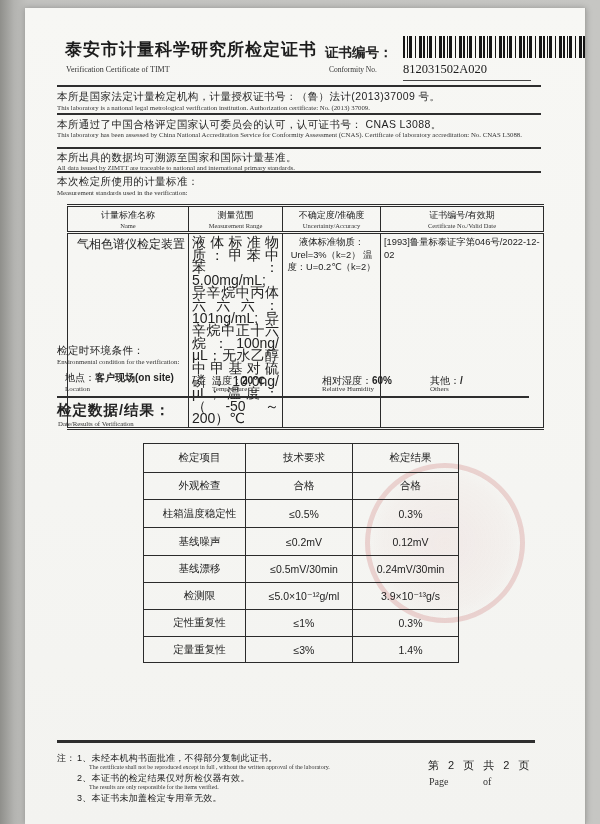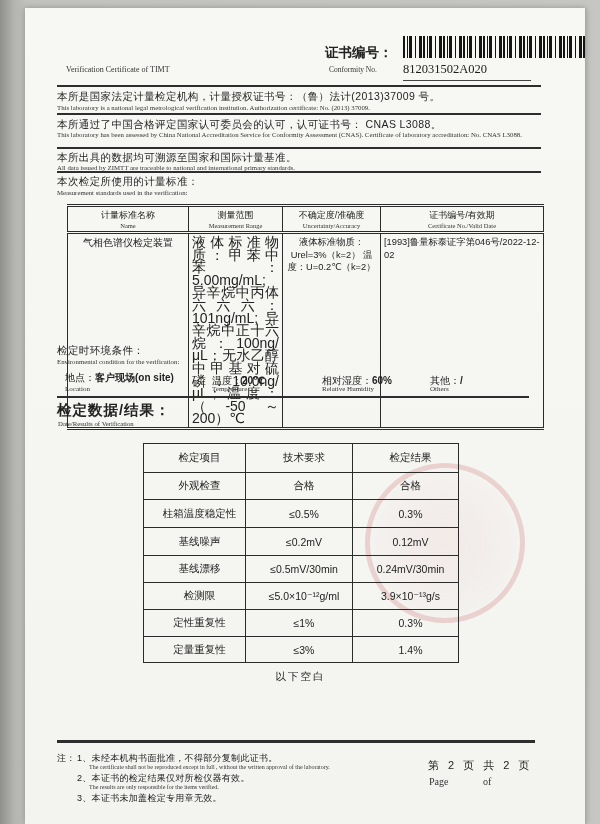--- a/index.html
+++ b/index.html
@@ -31,21 +31,21 @@
   .st-cn { font-size:10.5px; color:#1f1f1f; letter-spacing:.4px; }
   .st-en { font-size:6.8px; line-height:8.5px; }
   
   table { border-collapse:collapse; table-layout:fixed; }
   .std-table { width:476px; font-size:9.5px; }
   .std-table th { border:1px solid #2b2b2b; border-top:3px double #2b2b2b; border-bottom:3px double #2b2b2b;
                   font-weight:normal; padding:2px 1px; height:27px; }
   .std-table td { border:1px solid #2b2b2b; border-bottom:3px double #2b2b2b; vertical-align:top; padding:2px 3px; height:104px; }
   .hd-cn { font-size:9px; }
   .hd-en { font-size:6.5px; }
-  .cell-name { text-align:center; font-size:10px; padding-top:4px; }
+  .cell-name { text-align:right; font-size:12px; padding-top:4px; }
   .cell-range { font-size:14px; line-height:12.6px; text-align:justify; }
   .cell-unc { text-align:center; font-size:9.3px; line-height:12.6px; }
   .cell-cert { font-size:9.3px; line-height:12.6px; }
   
   .env-label { font-size:10px; }
   .env-value { font-weight:bold; font-size:10px; }
   .env-en { font-size:7px; }
   
   .res-heading { font-size:14.5px; font-weight:bold; letter-spacing:1px; }
   .res-en { font-size:6.8px; }
@@ -62,20 +62,21 @@
   .note-en { font-size:6px; }
   .page-cn { font-size:11px; letter-spacing:3px; }
   .page-en { font-size:10px; }
 </style>
 </head>
 <body>
 
 <div id="canvas">
   <div id="paper">
 
+    <div class="abs title cn" style="left:40px; top:30px;">泰安市计量科学研究所检定证书</div>
     <div class="abs title-en en" style="left:41px; top:57px;">Verification Certificate of TIMT</div>
 
     <div class="abs certlabel cn" style="left:300px; top:36px;">证书编号：</div>
     <div class="abs certlabel-en en" style="left:304px; top:57px;">Conformity No.</div>
 
     <div class="abs barcode" style="left:378px; top:28px; width:182px; height:22px;"></div>
     <div class="abs certno-wrap" style="left:378px; top:51px; width:128px;">
       <span class="certno">812031502A020</span>
     </div>
 
@@ -210,21 +211,20 @@
         <td>0.3%</td>
       </tr>
       <tr style="height:26px;">
         <td>定量重复性</td>
         <td>≤3%</td>
         <td>1.4%</td>
       </tr>
     </tbody>
       </table>
 
-    <div class="abs end-note cn" style="left:118px; top:662px; width:315px;">以下空白</div>
 
     <div class="rule" style="left:32px; top:732px; width:478px; height:2.5px;"></div>
 
     <div class="abs note-cn cn" style="left:32px; top:744px;">注：</div>
 
     <div class="abs note-cn cn" style="left:52px; top:744px;">1、未经本机构书面批准，不得部分复制此证书。</div>
     <div class="abs note-en en" style="left:64px; top:756px;">The certificate shall not be reproduced except in full , without the written approval of the laboratory.</div>
 
     <div class="abs note-cn cn" style="left:52px; top:764px;">2、本证书的检定结果仅对所检仪器有效。</div>
     <div class="abs note-en en" style="left:64px; top:776px;">The results are only responsible for the items verified.</div>

